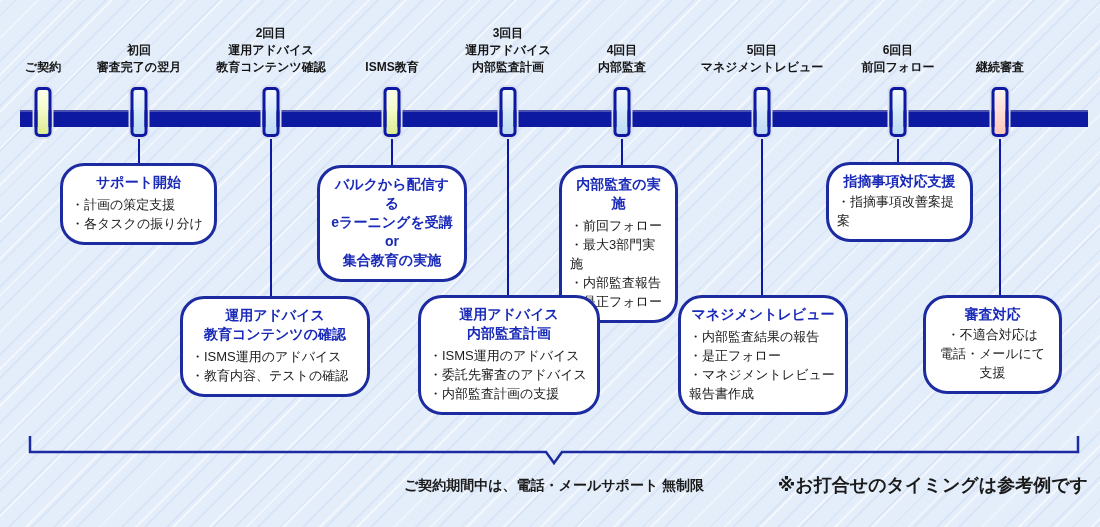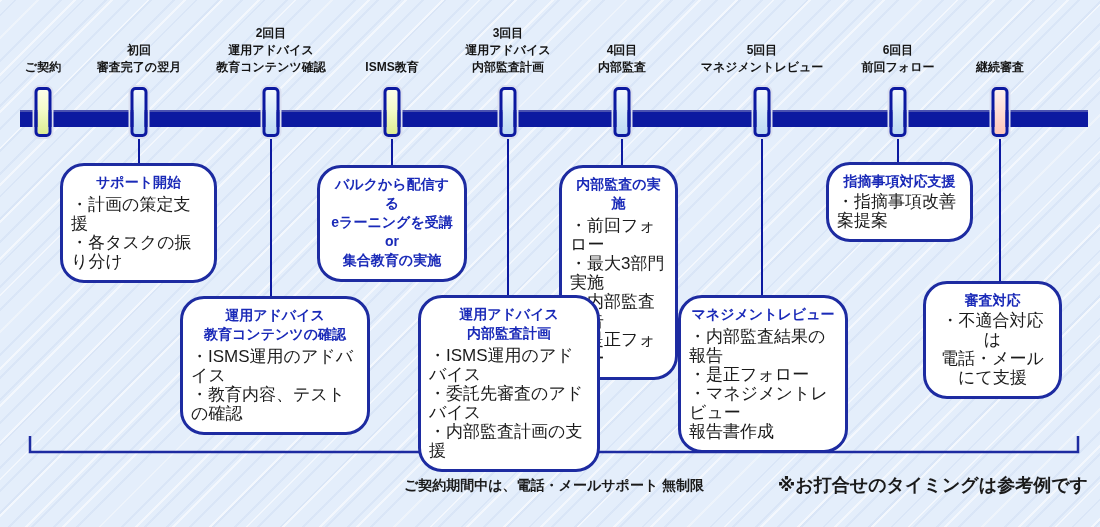--- a/index.html
+++ b/index.html
@@ -26,21 +26,21 @@
   .marker.pink{background:linear-gradient(to bottom,#fff2ee 0%,#ffded6 45%,#ffc5b8 100%);}
   .m-label{
     position:absolute;bottom:451px;width:300px;margin-left:-150px;
     text-align:center;font-size:12px;font-weight:bold;color:#151515;line-height:17px;z-index:4;
   }
   .callout{
     position:absolute;background:#ffffff;border:3px solid #1d2ba1;border-radius:24px;
     padding:7px 8px 9px 8px;box-sizing:border-box;z-index:5;
   }
   .c-title{font-size:14px;font-weight:bold;color:#1a2ab8;text-align:center;line-height:19px;}
-  .c-body{font-size:17px;color:#1a1a1a;line-height:19px;margin-top:3px;text-align:left;}
+  .c-body{font-size:13px;color:#1a1a1a;line-height:19px;margin-top:3px;text-align:left;}
   .c-body.center{text-align:center;margin-top:1px;}
   .bracket{position:absolute;left:0;top:0;width:1100px;height:527px;z-index:1;}
   .footer-note{
     position:absolute;left:204px;top:477px;width:700px;text-align:center;
     font-size:14px;font-weight:bold;color:#1a1a1a;z-index:4;
   }
   .disclaimer{
     position:absolute;right:12px;top:473px;font-size:18px;font-weight:bold;color:#1a1a1a;z-index:4;
   }
 </style>
@@ -173,21 +173,21 @@
       <div>マネジメントレビュー</div>
     </div>
     <div class="c-body">
       <div>・内部監査結果の報告</div>
       <div>・是正フォロー</div>
       <div>・マネジメントレビュー</div>
       <div>報告書作成</div>
     </div>
   </div>
 
-  <div class="callout" style="left:923px;top:281px;width:139px">
+  <div class="callout" style="left:923px;top:295px;width:139px">
     <div class="c-title">
       <div>審査対応</div>
     </div>
     <div class="c-body center">
       <div>・不適合対応は</div>
       <div>電話・メールにて支援</div>
     </div>
   </div>
 
   <svg class="bracket" viewBox="0 0 1100 527">

